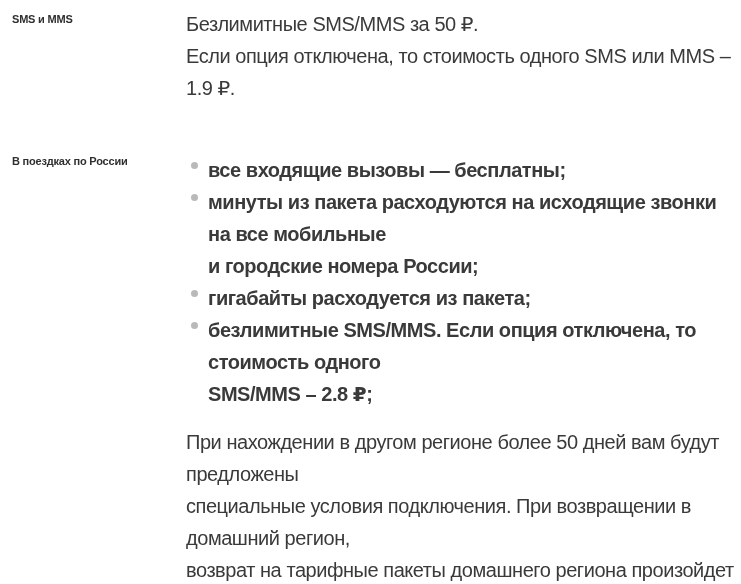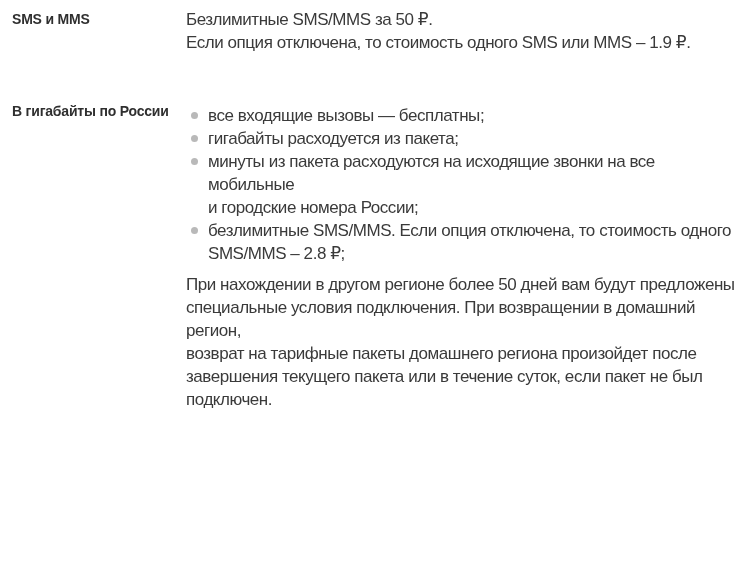--- a/index.html
+++ b/index.html
@@ -31,48 +31,49 @@
   }
   .section + .section {
     margin-top: 20px;
   }
   .label-col {
     flex: 0 0 174px;
     width: 174px;
   }
   .section-label {
     margin: 0;
-    font-size: 14px;
+    font-size: 11px;
     font-weight: bold;
     line-height: 23px;
     letter-spacing: -0.2px;
     color: var(--label-color);
     white-space: nowrap;
   }
   .content-col {
     flex: 1 1 auto;
     min-width: 0;
-    font-size: 17px;
-    line-height: 23px;
+    font-size: 20px;
+    line-height: 32px;
     letter-spacing: -0.45px;
   }
   .para {
     margin: 0 0 26px 0;
     white-space: pre-line;
   }
   .para.tight {
     margin-bottom: 0;
   }
   .para.last {
     margin-bottom: 0;
   }
   ul.bullet-list {
     list-style: none;
-    margin: 4px 0 8px 0;
+    margin: 4px 0 16px 0;
     padding: 0;
+    font-weight: bold;
   }
   li.bullet-item {
     display: flex;
     align-items: flex-start;
   }
   .bullet-dot {
     flex: 0 0 auto;
     width: 7px;
     height: 7px;
     border-radius: 50%;
@@ -93,37 +94,37 @@
       <h3 class="section-label">SMS и MMS</h3>
     </div>
     <div class="content-col">
       <p class="para">Безлимитные SMS/MMS за 50 ₽.
 Если опция отключена, то стоимость одного SMS или MMS – 1.9 ₽.</p>
     </div>
   </div>
 
   <div class="section">
     <div class="label-col">
-      <h3 class="section-label">В гигабайты по России</h3>
+      <h3 class="section-label">В поездках по России</h3>
     </div>
     <div class="content-col">
 
       <ul class="bullet-list">
         <li class="bullet-item">
           <span class="bullet-dot"></span>
           <span class="bullet-text">все входящие вызовы — бесплатны;</span>
         </li>
         <li class="bullet-item">
           <span class="bullet-dot"></span>
-          <span class="bullet-text">гигабайты расходуется из пакета;</span>
+          <span class="bullet-text">минуты из пакета расходуются на исходящие звонки на все мобильные
+и городские номера России;</span>
         </li>
         <li class="bullet-item">
           <span class="bullet-dot"></span>
-          <span class="bullet-text">минуты из пакета расходуются на исходящие звонки на все мобильные
-и городские номера России;</span>
+          <span class="bullet-text">гигабайты расходуется из пакета;</span>
         </li>
         <li class="bullet-item">
           <span class="bullet-dot"></span>
           <span class="bullet-text">безлимитные SMS/MMS. Если опция отключена, то стоимость одного
 SMS/MMS – 2.8 ₽;</span>
         </li>
       </ul>
 
       <p class="para last">При нахождении в другом регионе более 50 дней вам будут предложены
 специальные условия подключения. При возвращении в домашний регион,

